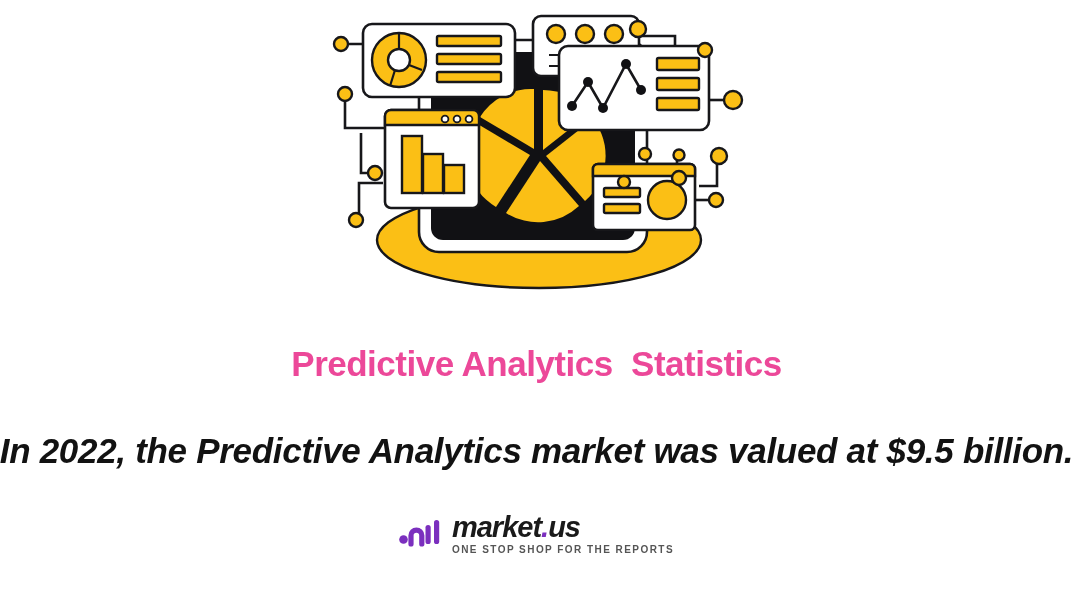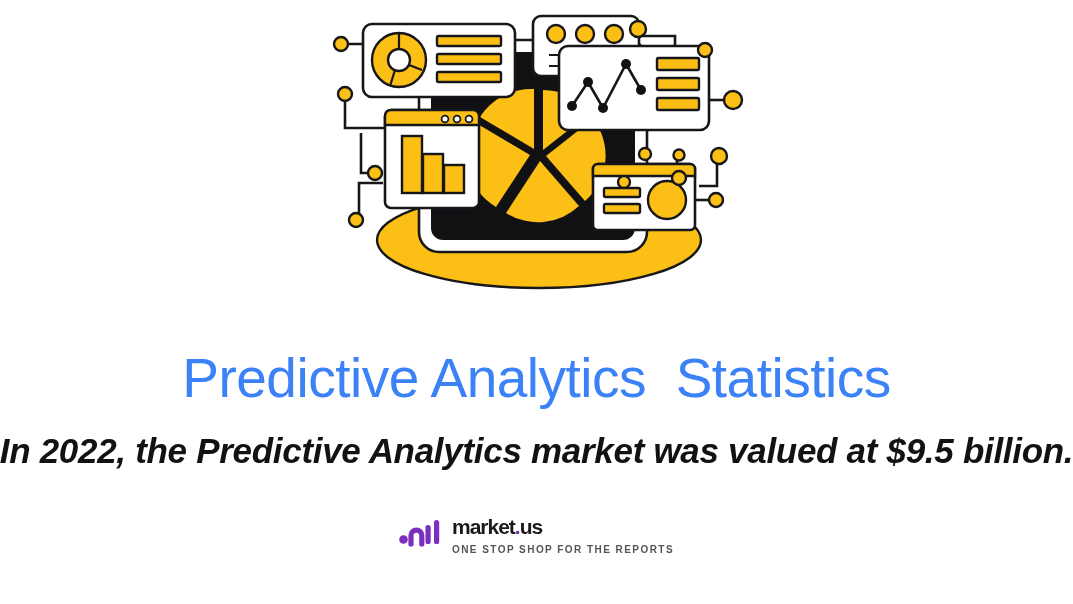--- a/index.html
+++ b/index.html
@@ -36,25 +36,25 @@
     display: block;
   }
 
   
   .headline {
     position: absolute;
     left: 0;
     top: 312px;
     width: 1073px;
     text-align: center;
-    font-size: 55px;
+    font-size: 35px;
     line-height: 58px;
-    font-weight: 400;
+    font-weight: 700;
     letter-spacing: -0.5px;
-    color: #3b82f6;
+    color: #ec4899;
     white-space: pre;
   }
 
   
   .subtitle {
     position: absolute;
     left: 50%;
     transform: translateX(-50%);
     top: 392px;
     width: 1080px;
@@ -85,25 +85,26 @@
   .logo-mark {
     display: block;
   }
   .logo-text-wrap {
     display: flex;
     flex-direction: column;
     align-items: flex-start;
     line-height: 1;
   }
   .logo-wordmark {
-    font-size: 21px;
+    font-size: 29px;
     font-weight: 700;
     color: #1a1a1a;
     letter-spacing: -1px;
     line-height: 30px;
+    font-style: italic;
   }
   .logo-wordmark .dot {
     color: #7b2fbe;
   }
   .logo-tagline {
     margin-top: 3px;
     font-size: 10px;
     font-weight: 700;
     color: #555555;
     letter-spacing: 1.45px;

